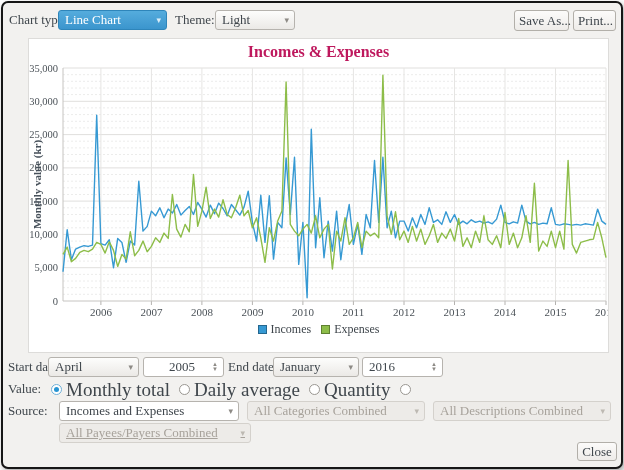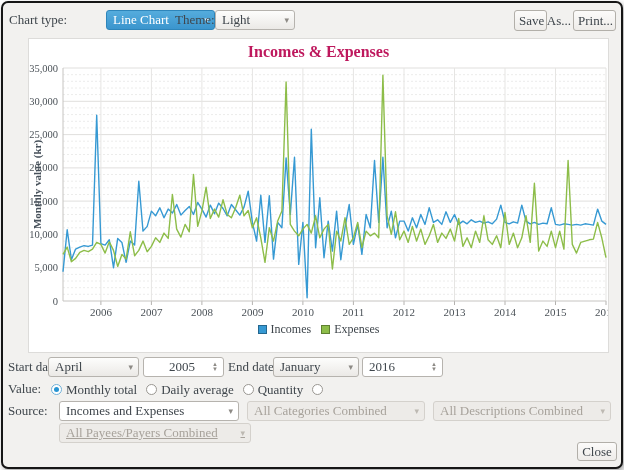--- a/index.html
+++ b/index.html
@@ -17,21 +17,21 @@
   .lbl{position:absolute;font-size:13px;color:#3f464c;line-height:20px;white-space:nowrap;}
   
   .select{
     position:absolute;box-sizing:border-box;height:20px;
     border:1px solid #b6b3ae;border-radius:3px;
     background:linear-gradient(#fdfdfc,#ebe9e6);
     font-size:13px;color:#3f464c;
     display:flex;align-items:center;padding:0 5px 0 6px;white-space:nowrap;overflow:hidden;
   }
   .select .chev{margin-left:auto;color:#8d8a85;font-size:9px;padding-left:4px;}
-  .select-blue{background:linear-gradient(#55acdd,#3b95cd);border-color:#2e85ba;color:#ffffff;margin-left:48px;}
+  .select-blue{background:linear-gradient(#55acdd,#3b95cd);border-color:#2e85ba;color:#ffffff;}
   .select-blue .chev{color:#d9edf8;}
   .select-white{background:#ffffff;}
   .select.disabled{background:#edebe8;border-color:#d4d1cc;color:#a7a29b;}
   .select.disabled .chev{color:#bdb9b2;}
   
   .spinner{
     position:absolute;box-sizing:border-box;height:20px;
     border:1px solid #b6b3ae;border-radius:3px;background:#ffffff;
     font-size:13px;color:#3f464c;display:flex;align-items:center;padding-left:6px;
   }
@@ -58,21 +58,21 @@
   #chart-svg text{font-family:"Liberation Serif","DejaVu Serif",serif;}
   .legend{
     position:absolute;left:0;right:0;top:283px;
     display:flex;justify-content:center;align-items:center;gap:10px;
     font-size:12px;color:#3f464c;
   }
   .legend-item{display:flex;align-items:center;gap:4px;}
   .swatch{width:9px;height:9px;box-shadow:inset 0 0 0 1px rgba(0,0,0,.32);}
   
   .radio-row{position:absolute;left:48px;top:378px;display:flex;gap:9px;height:17px;align-items:center;}
-  .radio{display:flex;align-items:center;gap:4px;font-size:13px;color:#3f464c;white-space:nowrap;}
+  .radio{display:flex;align-items:center;gap:4px;font-size:19px;color:#3f464c;white-space:nowrap;}
   .radio .dot{width:11px;height:11px;border-radius:50%;border:1px solid #9a9792;background:#fff;box-sizing:border-box;position:relative;}
   .radio.selected .dot{border-color:#6fb0d8;}
   .radio.selected .dot::after{
     content:"";position:absolute;left:2px;top:2px;width:5px;height:5px;border-radius:50%;background:#2794d2;
   }
 </style>
 </head>
 <body>
 
 <div class="window">
@@ -80,21 +80,21 @@
   <span class="lbl" style="left:6px;top:7px;">Chart type:</span>
   <div class="select select-blue" style="left:55px;top:7px;width:109px;">
     <span>Line Chart</span>
     <span class="chev">▾</span>
   </div>
   <span class="lbl" style="left:172px;top:7px;">Theme:</span>
   <div class="select" style="left:212px;top:7px;width:80px;">
     <span>Light</span>
     <span class="chev">▾</span>
   </div>
-  <button class="btn" style="left:511px;top:7px;width:33px;">Save As...</button>
+  <button class="btn" style="left:511px;top:7px;width:55px;">Save As...</button>
   <button class="btn" style="left:570px;top:7px;width:43px;">Print...</button>
 
   <div class="chart-panel">
     <div class="chart-title">Incomes &amp; Expenses</div>
     <svg id="chart-svg" width="579" height="258">
         <line x1="34" x2="577" y1="229.3" y2="229.3" stroke="#ececeb" stroke-width="1" stroke-dasharray="2,2"></line>
         <line x1="34" x2="577" y1="222.7" y2="222.7" stroke="#ececeb" stroke-width="1" stroke-dasharray="2,2"></line>
         <line x1="34" x2="577" y1="216.0" y2="216.0" stroke="#ececeb" stroke-width="1" stroke-dasharray="2,2"></line>
         <line x1="34" x2="577" y1="209.4" y2="209.4" stroke="#ececeb" stroke-width="1" stroke-dasharray="2,2"></line>
         <line x1="34" x2="577" y1="196.1" y2="196.1" stroke="#ececeb" stroke-width="1" stroke-dasharray="2,2"></line>

